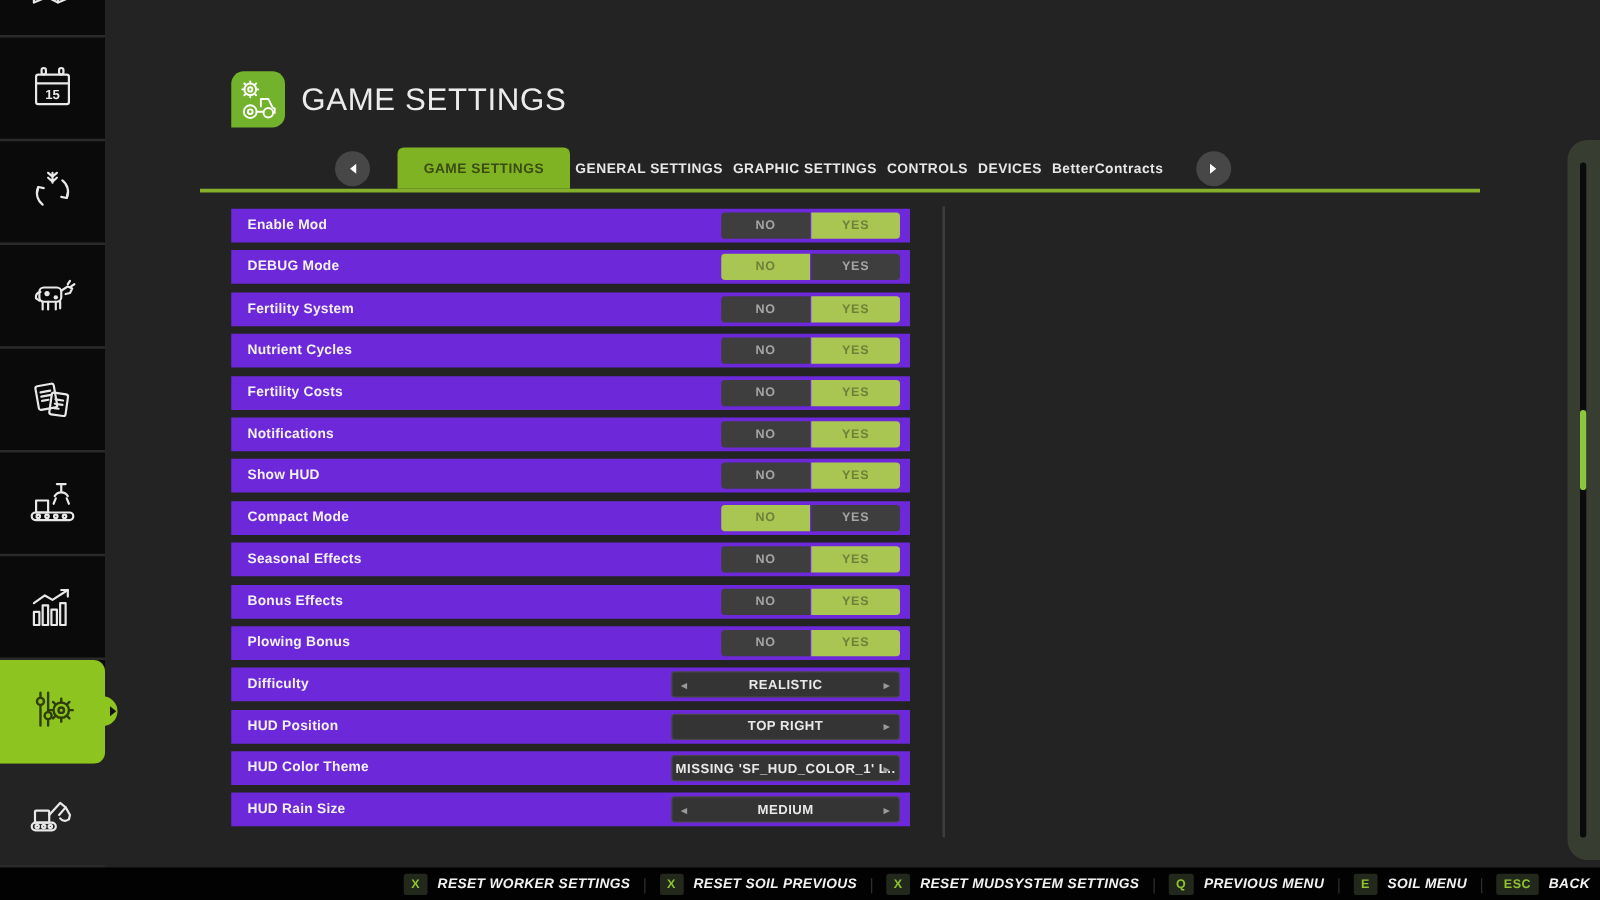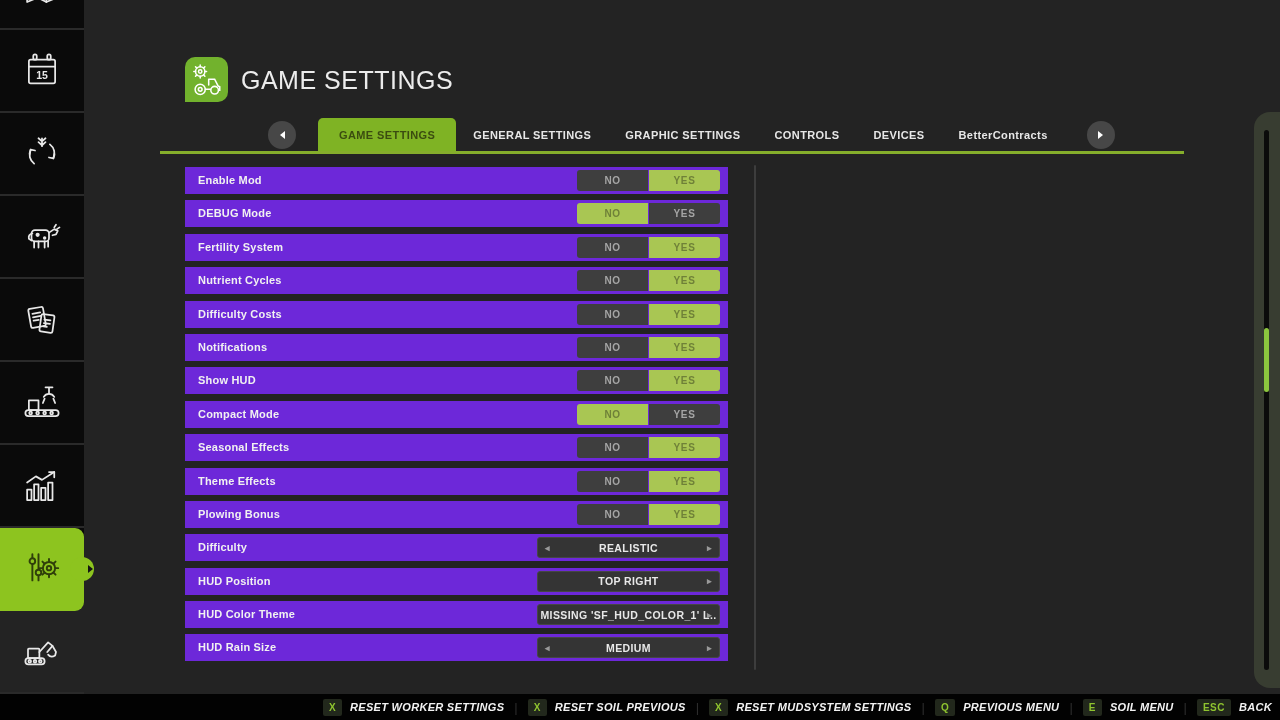--- a/index.html
+++ b/index.html
@@ -31,21 +31,21 @@
   
   #tab-underline{position:absolute;left:160px;top:151px;width:1024px;height:3px;
     background:var(--underline-green,#85ae2b);}
   #tabbar{position:absolute;left:268px;top:118px;height:33px;display:flex;align-items:center;}
   .nav-circle{width:28px;height:28px;border-radius:50%;background:#474747;
     display:flex;align-items:center;justify-content:center;flex:0 0 auto;}
   .nav-circle.prev{margin-right:22px;}
   .nav-circle.next{margin-left:22px;}
   .arrow-left{border-right:5px solid #fff;border-top:4px solid transparent;border-bottom:4px solid transparent;}
   .arrow-right{border-left:5px solid #fff;border-top:4px solid transparent;border-bottom:4px solid transparent;}
-  .tab{height:33px;display:flex;align-items:center;padding:0 17px;
+  .tab{height:33px;display:flex;align-items:center;padding:0 4px;
     font-size:11px;font-weight:bold;color:#e7e7e7;letter-spacing:.4px;white-space:nowrap;}
   .tab.active{background:var(--tab-green,#7fb324);color:#3b4c10;
     border-radius:5px 5px 0 0;padding:0 21px;}
 
   
   #rows{position:absolute;left:185px;top:167px;width:543px;}
   .row{position:relative;height:27px;margin-bottom:6.4px;background:#6d28d9;}
   .row-label{position:absolute;left:13px;top:0;height:27px;line-height:27px;
     font-size:11px;font-weight:bold;color:#f1f1f1;letter-spacing:.2px;}
   .control{position:absolute;left:352px;top:3px;width:183px;height:21px;display:flex;}
@@ -250,21 +250,21 @@
         </div>
       </div>
       <div class="row">
         <div class="row-label">Nutrient Cycles</div>
         <div class="control">
           <div class="tbtn no">NO</div>
           <div class="tbtn yes on">YES</div>
         </div>
       </div>
       <div class="row">
-        <div class="row-label">Difficulty Costs</div>
+        <div class="row-label">Fertility Costs</div>
         <div class="control">
           <div class="tbtn no">NO</div>
           <div class="tbtn yes on">YES</div>
         </div>
       </div>
       <div class="row">
         <div class="row-label">Notifications</div>
         <div class="control">
           <div class="tbtn no">NO</div>
           <div class="tbtn yes on">YES</div>
@@ -285,21 +285,21 @@
         </div>
       </div>
       <div class="row">
         <div class="row-label">Seasonal Effects</div>
         <div class="control">
           <div class="tbtn no">NO</div>
           <div class="tbtn yes on">YES</div>
         </div>
       </div>
       <div class="row">
-        <div class="row-label">Theme Effects</div>
+        <div class="row-label">Bonus Effects</div>
         <div class="control">
           <div class="tbtn no">NO</div>
           <div class="tbtn yes on">YES</div>
         </div>
       </div>
       <div class="row">
         <div class="row-label">Plowing Bonus</div>
         <div class="control">
           <div class="tbtn no">NO</div>
           <div class="tbtn yes on">YES</div>

